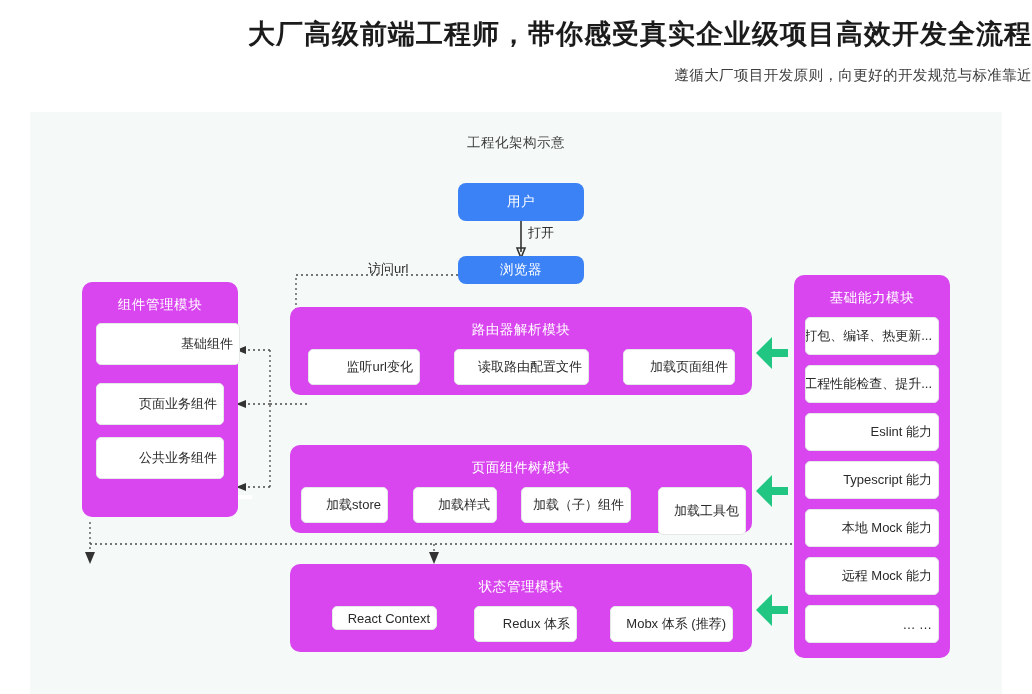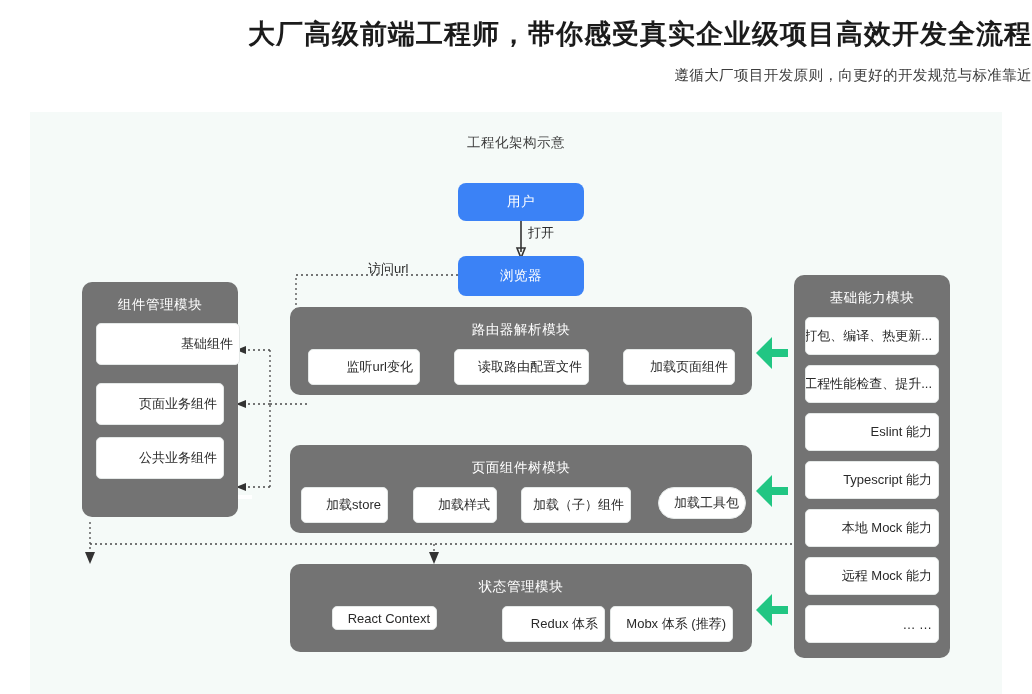--- a/index.html
+++ b/index.html
@@ -78,21 +78,21 @@
     font-size: 13px;
     color: #2a2a2a;
     white-space: nowrap;
     overflow: hidden;
     text-overflow: ellipsis;
     padding: 0 6px;
   }
 
   .group-box {
     position: absolute;
-    background: #737373;
+    background: #d946ef;
     border-radius: 10px;
   }
 
   .group-title {
     position: absolute;
     left: 0;
     top: 14px;
     width: 100%;
     text-align: center;
     color: #ffffff;
@@ -172,21 +172,21 @@
       <polygon points="364,383 348,383 348,377 336,385 348,393 348,387 364,387"></polygon>
     </g>
   </svg>
 
   <div class="node" style="left:428px; top:71px; width:126px; height:38px;">
     <span>用户</span>
   </div>
 
   <div class="edge-label" style="left:498px; top:112px;">打开</div>
 
-  <div class="node" style="left:428px; top:144px; width:126px; height:40px;">
+  <div class="node" style="left:428px; top:144px; width:126px; height:28px;">
     <span>浏览器</span>
   </div>
 
   <div class="edge-label" style="left:338px; top:129px;margin-top:19px;">访问url</div>
 
   <div class="group-box" style="left:52px; top:170px; width:156px; height:235px;">
     <div class="group-title">组件管理模块</div>
     <div class="white-box" style="left:14px; top:41px; width:144px; height:42px;">
       <span>基础组件</span>
     </div>
@@ -240,31 +240,31 @@
     <div class="group-title">页面组件树模块</div>
     <div class="white-box" style="left:11px; top:42px; width:87px; height:36px;">
       <span>加载store</span>
     </div>
     <div class="white-box" style="left:123px; top:42px; width:84px; height:36px;">
       <span>加载样式</span>
     </div>
     <div class="white-box" style="left:231px; top:42px; width:110px; height:36px;">
       <span>加载（子）组件</span>
     </div>
-    <div class="white-box" style="left:368px; top:42px; width:88px; height:32px;border-radius:17px;">
+    <div class="white-box" style="left:368px; top:42px; width:88px; height:48px;">
       <span>加载工具包</span>
     </div>
   </div>
 
   <div class="group-box" style="left:260px; top:452px; width:462px; height:88px;">
     <div class="group-title">状态管理模块</div>
     <div class="white-box" style="left:42px; top:42px; width:105px; height:24px;">
       <span>React Context</span>
     </div>
-    <div class="white-box" style="left:184px; top:42px; width:103px; height:36px;margin-left:28px;">
+    <div class="white-box" style="left:184px; top:42px; width:103px; height:36px;">
       <span>Redux 体系</span>
     </div>
     <div class="white-box" style="left:320px; top:42px; width:123px; height:36px;">
       <span>Mobx 体系 (推荐)</span>
     </div>
   </div>
 
 </div>
 
 </body></html>

